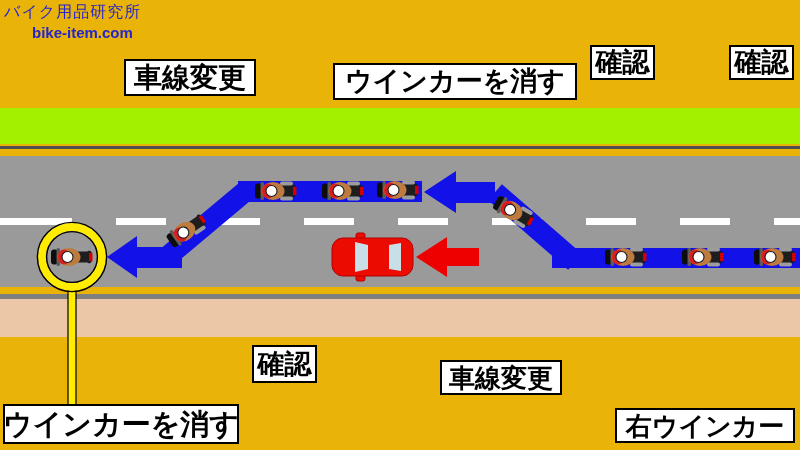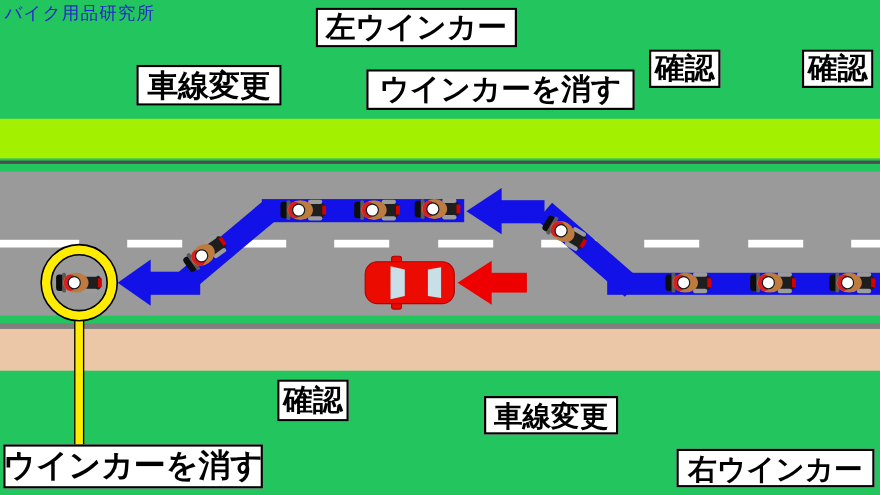--- a/index.html
+++ b/index.html
@@ -1,16 +1,16 @@
 <!DOCTYPE html>
 <html style="--grass: #A3F000; --road: #9A9A9A; --curb: #808080; --sidewalk: #EBC7A7; --lane_marking: #FFFFFF; --arrow_blue: #1111E8; --arrow_red: #EE0000; --car_red: #EC0B00; --car_window: #C9DFE7; --highlight_yellow: #FFEC00; --title_blue: #2525CE;"><head>
 <meta charset="utf-8">
 <style>
   html,body{margin:0;padding:0;background:#ffffff;}
-  .stage{position:relative;width:800px;height:450px;background:#22c55e;overflow:hidden;
+  .stage{position:relative;width:800px;height:450px;background:#eab308;overflow:hidden;
          font-family:"Liberation Sans","DejaVu Sans",sans-serif;}
   .band{position:absolute;left:0;width:800px;}
   #grass{top:108px;height:36px;background:var(--grass,#A3F000);}
   #edge-top{top:146px;height:3px;background:#4e4e4e;}
   #road{top:156px;height:131px;background:var(--road,#9A9A9A);}
   #lane-dash{top:218px;height:7px;
      background:repeating-linear-gradient(90deg,var(--lane_marking,#fff) 0 50px,rgba(0,0,0,0) 50px 94px);
      background-position-x:22px;}
   #curb{top:294px;height:5px;background:var(--curb,#808080);border-bottom:1px solid #6a5a4a;}
   #sidewalk{top:299px;height:38px;background:var(--sidewalk,#EBC7A7);}
@@ -27,20 +27,21 @@
   .site .jp{font-size:16px;letter-spacing:1px;}
   .site .url{font-size:15px;font-weight:bold;margin-left:28px;margin-top:1px;}
 </style>
 </head>
 <body>
 
 <div class="stage">
 
   <div class="site">
     <div class="jp">バイク用品研究所</div>
+    <div class="url">bike-item.com</div>
   </div>
 
   <div class="band" id="grass"></div>
   <div class="band" id="edge-top"></div>
   <div class="band" id="road"></div>
   <div class="band" id="lane-dash"></div>
   <div class="band" id="curb"></div>
   <div class="band" id="sidewalk"></div>
 
   <svg class="overlay" width="800" height="450" viewBox="0 0 800 450">
@@ -99,21 +100,20 @@
 
     <g>
       <rect x="68" y="288" width="8" height="117" fill="var(--highlight_yellow,#FFEC00)" stroke="#000" stroke-width="1.2"></rect>
       <circle class="hl" cx="72" cy="257" r="30" fill="none" stroke-width="8"></circle>
       <circle cx="72" cy="257" r="34.6" fill="none" stroke="#000" stroke-width="1.4"></circle>
       <circle cx="72" cy="257" r="25.4" fill="none" stroke="#000" stroke-width="1.4"></circle>
     </g>
   </svg>
 
   <div class="lbl" style="left:124px;top:59px;width:132px;height:37px;font-size:28px;">車線変更</div>
-  <div class="lbl" style="left:287px;top:7px;width:183px;height:36px;font-size:27px;">左ウインカー</div>
   <div class="lbl" style="left:333px;top:63px;width:244px;height:37px;font-size:27px;">ウインカーを消す</div>
   <div class="lbl" style="left:590px;top:45px;width:65px;height:35px;font-size:27px;">確認</div>
   <div class="lbl" style="left:729px;top:45px;width:65px;height:35px;font-size:27px;">確認</div>
   <div class="lbl" style="left:252px;top:345px;width:65px;height:38px;font-size:27px;">確認</div>
   <div class="lbl" style="left:440px;top:360px;width:122px;height:35px;font-size:26px;">車線変更</div>
   <div class="lbl" style="left:615px;top:360px;width:180px;height:35px;font-size:26px;margin-top:48px;">右ウインカー</div>
   <div class="lbl" style="left:3px;top:404px;width:236px;height:40px;font-size:29px;">ウインカーを消す</div>
 </div>
 
 </body></html>

